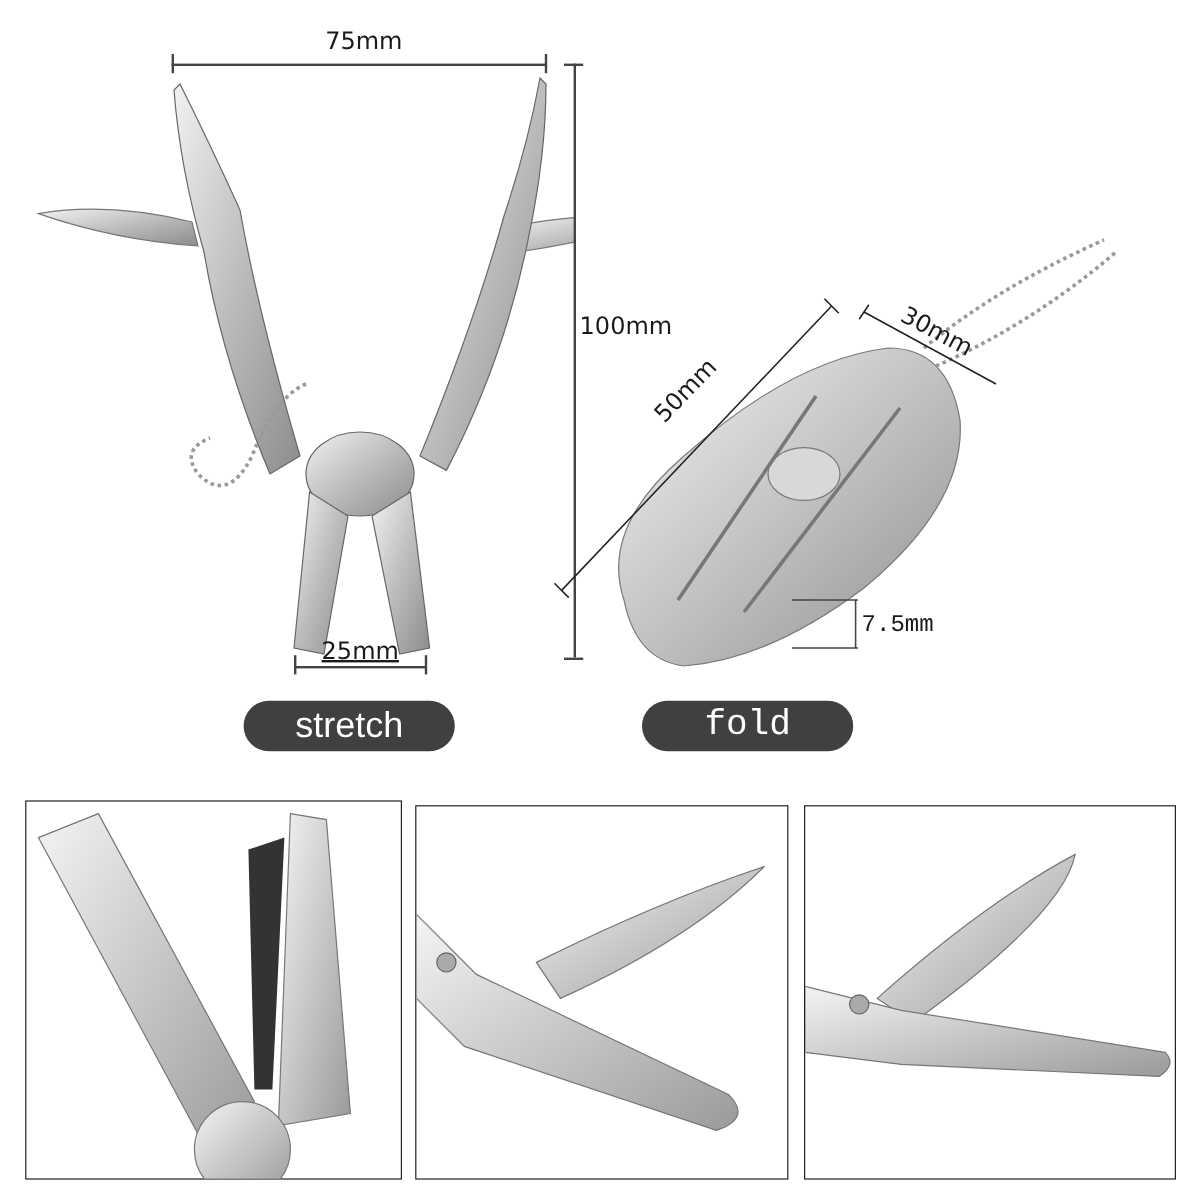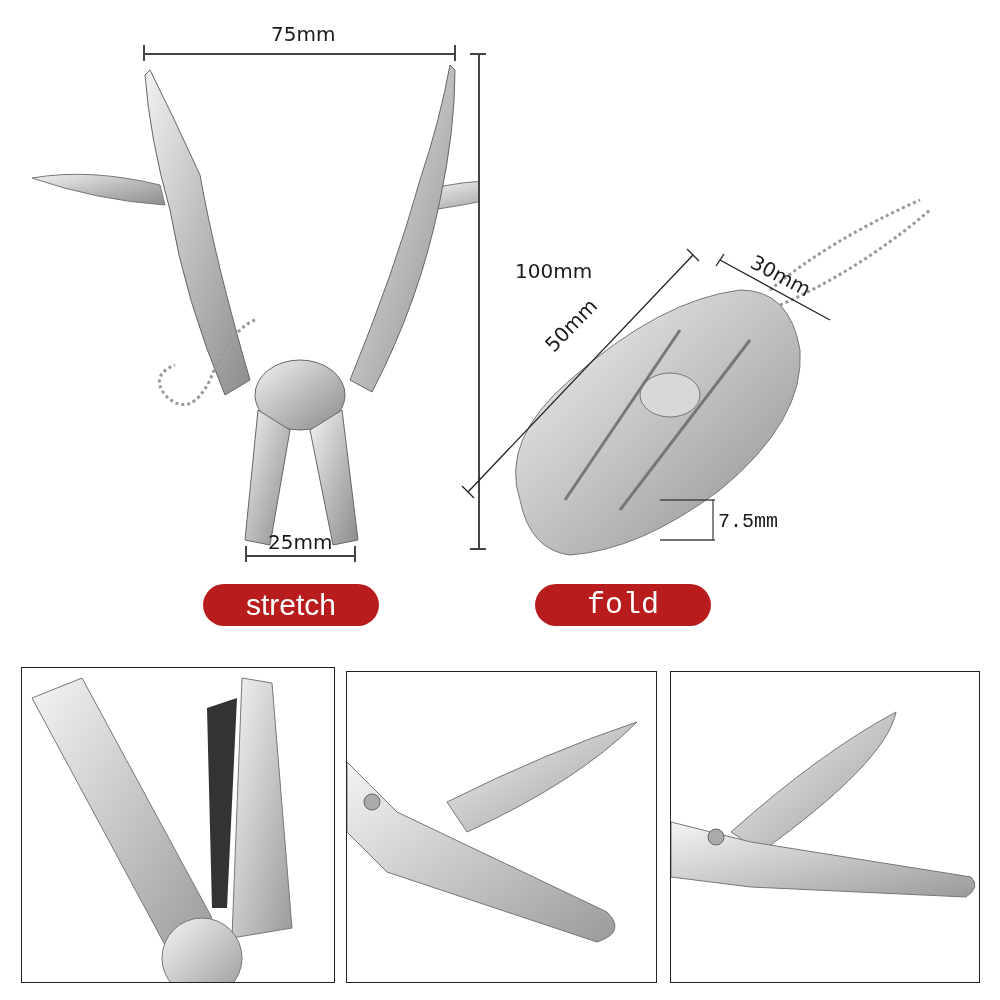--- a/index.html
+++ b/index.html
@@ -1,20 +1,20 @@
 <!DOCTYPE html>
 <html><head>
 <meta charset="utf-8">
 <style>
   * { box-sizing: border-box; margin: 0; padding: 0; }
   body { width: 1000px; height: 1000px; background: #ffffff; position: relative; overflow: hidden; font-family: "DejaVu Sans", sans-serif; color: #1a1a1a; }
   .abs { position: absolute; }
   .dim-label { font-size: 20px; color: #1a1a1a; }
   .line { background: #444; position: absolute; }
-  .pill { position: absolute; background: #b91c1c; color: #fff; border-radius: 22px; height: 42px; display: flex; align-items: center; justify-content: center; font-family: "Liberation Sans", sans-serif; font-size: 30px; }
+  .pill { position: absolute; background: #404040; color: #fff; border-radius: 22px; height: 42px; display: flex; align-items: center; justify-content: center; font-family: "Liberation Sans", sans-serif; font-size: 30px; }
   .panel { position: absolute; border: 1.5px solid #222; background: #fff; overflow: hidden; }
   svg { position: absolute; left: 0; top: 0; }
 </style>
 </head>
 <body>
 
 <div class="abs" style="left:0;top:0;width:480px;height:570px;">
   <svg width="480" height="570" viewBox="0 0 480 570">
     <defs>
       <linearGradient id="met" x1="0" y1="0" x2="1" y2="1">
@@ -41,26 +41,26 @@
 </div>
 
 <div class="line" style="left:143px;top:53px;width:312px;height:1.5px;"></div>
 <div class="line" style="left:143px;top:45px;width:1.5px;height:16px;"></div>
 <div class="line" style="left:454px;top:45px;width:1.5px;height:16px;"></div>
 <div class="abs dim-label" style="left:271px;top:22px;">75mm</div>
 
 <div class="line" style="left:478px;top:53px;width:1.5px;height:495px;"></div>
 <div class="line" style="left:470px;top:53px;width:16px;height:1.5px;"></div>
 <div class="line" style="left:470px;top:548px;width:16px;height:1.5px;"></div>
-<div class="abs dim-label" style="left:483px;top:259px;margin-left:32px;">100mm</div>
+<div class="abs dim-label" style="left:483px;top:259px;">100mm</div>
 
 <div class="line" style="left:245px;top:555px;width:110px;height:1.5px;"></div>
 <div class="line" style="left:245px;top:546px;width:1.5px;height:16px;"></div>
 <div class="line" style="left:354px;top:546px;width:1.5px;height:16px;"></div>
-<div class="abs dim-label" style="left:268px;top:530px;">25mm</div>
+<div class="abs dim-label" style="left:268px;top:530px;text-decoration:underline;">25mm</div>
 
 <div class="abs" style="left:480px;top:180px;width:520px;height:400px;">
   <svg width="520" height="400" viewBox="0 0 520 400">
     <defs>
       <linearGradient id="met2" x1="0" y1="0" x2="1" y2="1">
         <stop offset="0" stop-color="#f4f4f4"></stop>
           <stop offset="0.5" stop-color="#c2c2c2"></stop>
           <stop offset="1" stop-color="#8e8e8e"></stop>
       </linearGradient>
     </defs>

